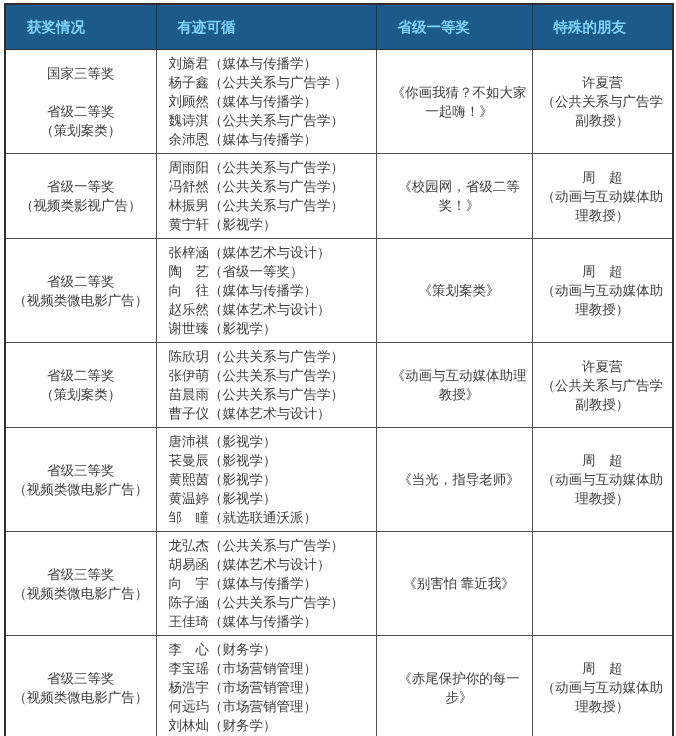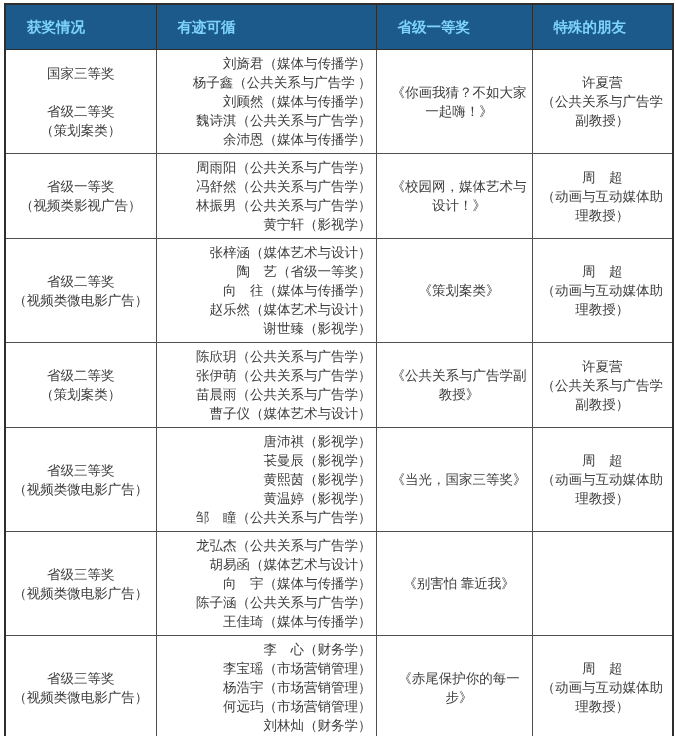--- a/index.html
+++ b/index.html
@@ -42,21 +42,21 @@
     color: #3d3d3d;
     font-size: 13.5px;
     line-height: 19px;
     vertical-align: middle;
     text-align: center;
     white-space: pre-line;
     padding: 4px 3px;
     overflow: hidden;
   }
   td.students {
-    text-align: right;
+    text-align: left;
     padding-left: 12px;
     padding-right: 4px;
   }
   td.work {
     padding-left: 12px;
     padding-right: 2px;
   }
 </style>
 </head>
 <body>
@@ -92,21 +92,21 @@
         <td>许夏营
 （公共关系与广告学副教授）</td>
       </tr>
       <tr>
         <td>省级一等奖
 （视频类影视广告）</td>
         <td class="students">周雨阳（公共关系与广告学）
 冯舒然（公共关系与广告学）
 林振男（公共关系与广告学）
 黄宁轩（影视学）</td>
-        <td class="work">《校园网，媒体艺术与设计！》</td>
+        <td class="work">《校园网，省级二等奖！》</td>
         <td>周　超
 （动画与互动媒体助理教授）</td>
       </tr>
       <tr>
         <td>省级二等奖
 （视频类微电影广告）</td>
         <td class="students">张梓涵（媒体艺术与设计）
 陶　艺（省级一等奖）
 向　往（媒体与传播学）
 赵乐然（媒体艺术与设计）
@@ -115,33 +115,33 @@
         <td>周　超
 （动画与互动媒体助理教授）</td>
       </tr>
       <tr>
         <td>省级二等奖
 （策划案类）</td>
         <td class="students">陈欣玥（公共关系与广告学）
 张伊萌（公共关系与广告学）
 苗晨雨（公共关系与广告学）
 曹子仪（媒体艺术与设计）</td>
-        <td class="work">《公共关系与广告学副教授》</td>
+        <td class="work">《动画与互动媒体助理教授》</td>
         <td>许夏营
 （公共关系与广告学副教授）</td>
       </tr>
       <tr>
         <td>省级三等奖
 （视频类微电影广告）</td>
         <td class="students">唐沛祺（影视学）
 苌曼辰（影视学）
 黄熙茵（影视学）
 黄温婷（影视学）
-邹　瞳（公共关系与广告学）</td>
-        <td class="work">《当光，国家三等奖》</td>
+邹　瞳（就选联通沃派）</td>
+        <td class="work">《当光，指导老师》</td>
         <td>周　超
 （动画与互动媒体助理教授）</td>
       </tr>
       <tr>
         <td>省级三等奖
 （视频类微电影广告）</td>
         <td class="students">龙弘杰（公共关系与广告学）
 胡易函（媒体艺术与设计）
 向　宇（媒体与传播学）
 陈子涵（公共关系与广告学）

